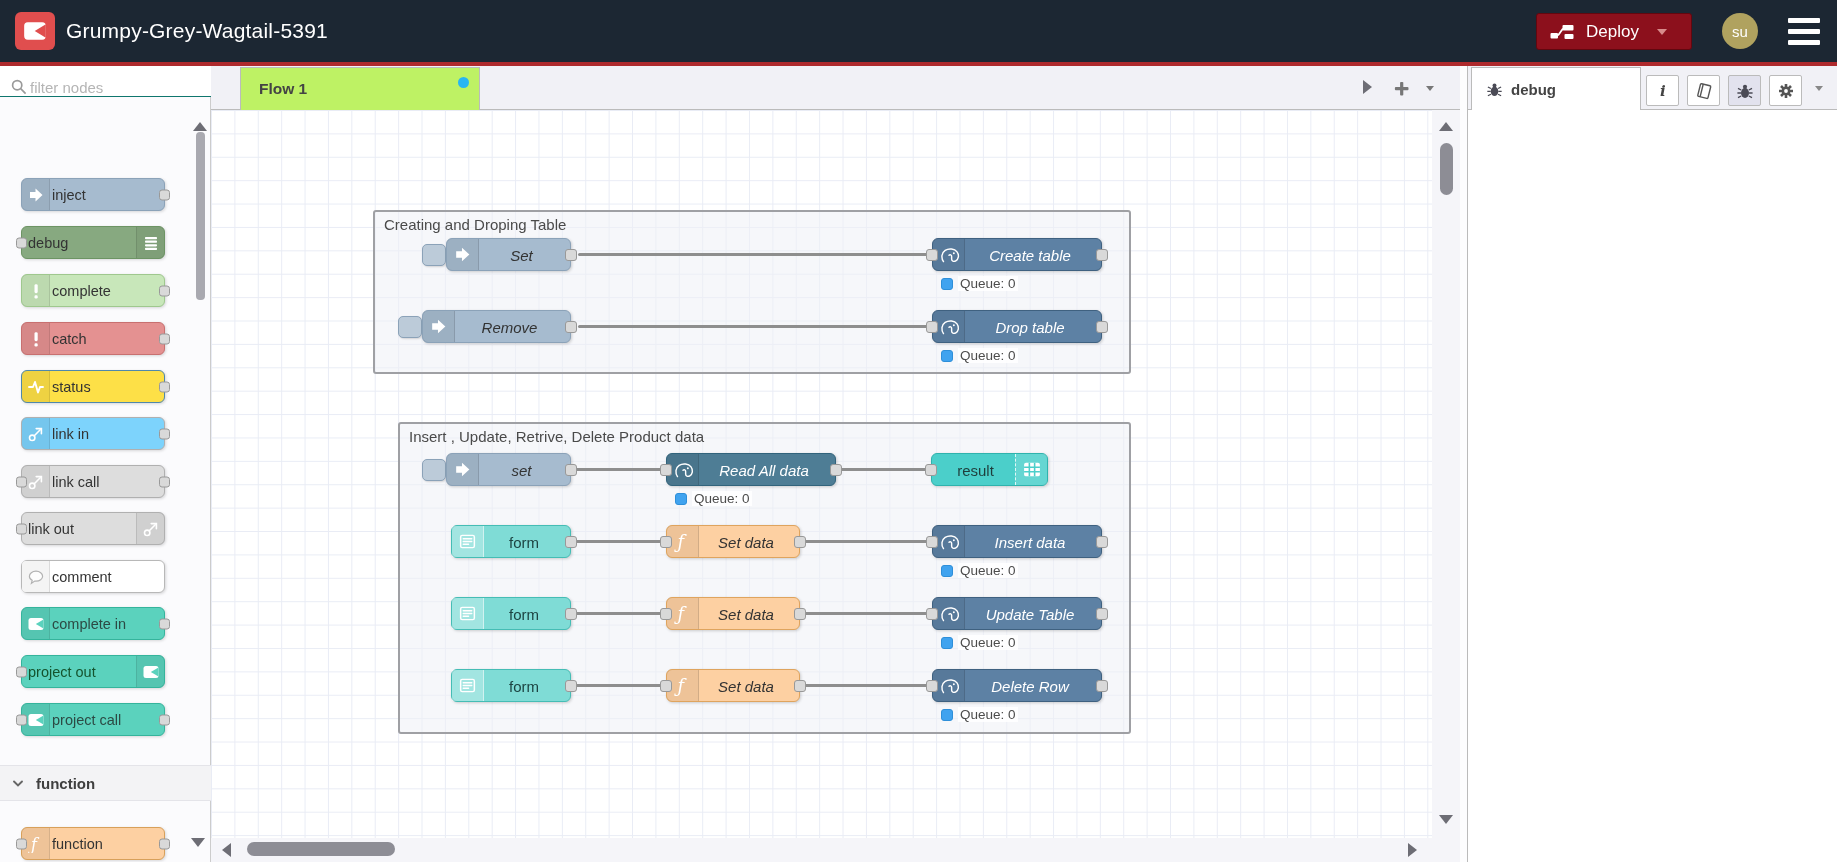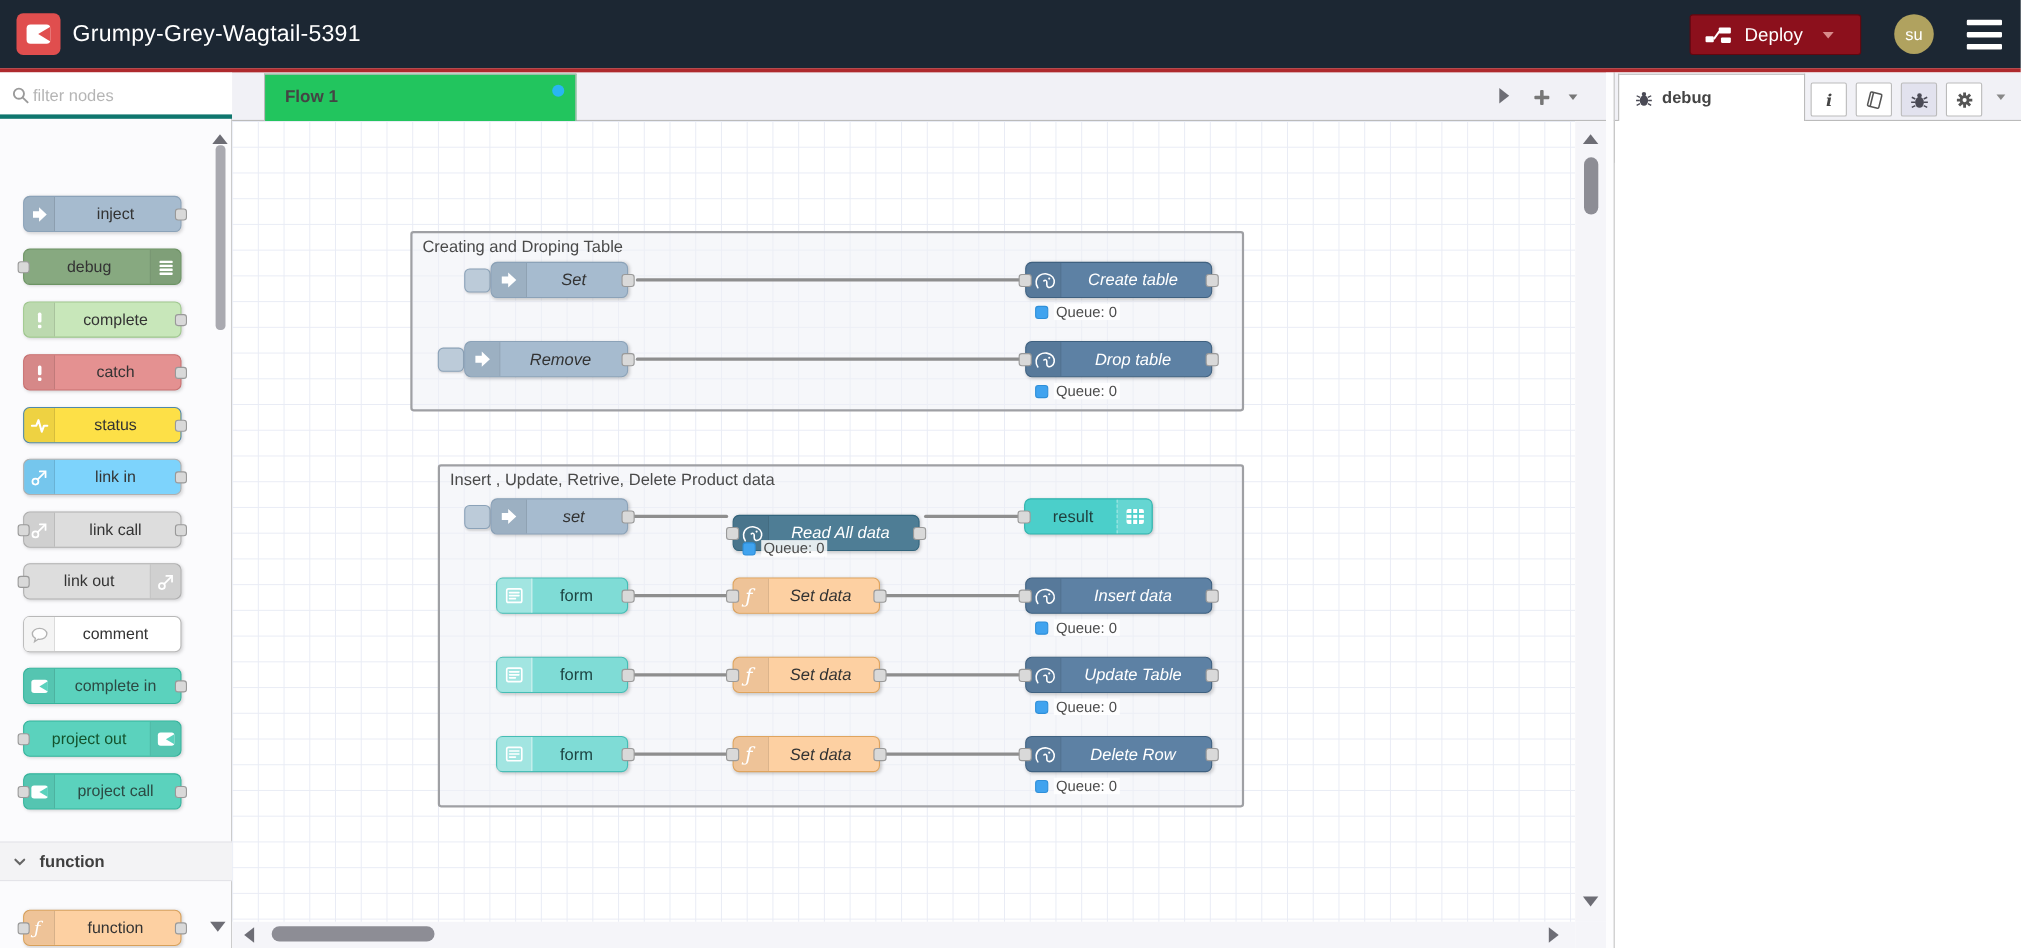--- a/index.html
+++ b/index.html
@@ -13,47 +13,47 @@
   #deploy-btn { position:absolute; left:1536px; top:13px; width:156px; height:37px; background:#8C101C; border:1px solid #62070f; border-radius:3px; display:flex; align-items:center; color:#fff; font-size:17px; }
   #deploy-btn .dicon { margin-left:13px; }
   #deploy-btn .dlabel { margin-left:12px; }
   #deploy-btn .dcar { margin-left:18px; width:0; height:0; border-left:5px solid transparent; border-right:5px solid transparent; border-top:6px solid #d88b8b; }
   #avatar { position:absolute; left:1722px; top:13px; width:36px; height:36px; border-radius:50%; background:#b0a25f; color:#fff; font-size:15px; display:flex; align-items:center; justify-content:center; }
   #burger { position:absolute; left:1788px; top:18px; width:32px; height:27px; display:flex; flex-direction:column; justify-content:space-between; }
   #burger span { display:block; height:5px; background:#fff; border-radius:1px; }
 
   
   #palette { position:absolute; left:0; top:66px; width:211px; bottom:0; background:#fbfbfd; border-right:1px solid #ccc; }
-  #palette-search { position:absolute; left:0; top:0; width:211px; height:42px; background:#fff; border-bottom:4px solid #0f766e; }
+  #palette-search { position:absolute; left:0; top:0; width:211px; height:31px; background:#fff; border-bottom:1px solid #0f766e; }
   #palette-search svg { position:absolute; left:10px; top:12px; }
   #palette-search input { position:absolute; left:30px; top:6px; width:170px; height:30px; border:none; outline:none; font-size:15px; color:#444; background:transparent; }
   #palette-search input::placeholder { color:#b5b5b5; }
   .cat-header { position:absolute; left:0; width:211px; height:36px; background:#f3f3f5; border-top:1px solid #e4e4e9; border-bottom:1px solid #e4e4e9; display:flex; align-items:center; font-size:15px; font-weight:bold; color:#3f3f3f; }
   .cat-header svg { margin:0 10px 0 10px; }
   .pal-node { position:absolute; left:21px; width:144px; height:33px; border:1.5px solid; border-radius:6px; font-size:14.5px; color:#333; box-shadow:1px 1px 3px rgba(0,0,0,.15); }
   .strip { position:absolute; top:0; bottom:0; width:28px; display:flex; align-items:center; justify-content:center; }
   .strip.l { left:0; background:rgba(0,0,0,.06); border-right:1px solid rgba(0,0,0,.10); border-radius:4px 0 0 4px; }
   .strip.r { right:0; background:rgba(0,0,0,.06); border-left:1px solid rgba(0,0,0,.10); border-radius:0 4px 4px 0; }
   .strip.cm { background:#f4f4f4; }
-  .plabel { position:absolute; top:50%; transform:translateY(-50%); text-align:center; }
+  .plabel { position:absolute; top:50%; transform:translateY(-50%); }
   .plabel.il { left:30px; right:6px; }
   .plabel.ir { left:6px; right:30px; }
   .port { position:absolute; width:11px; height:11px; background:#d9d9d9; border:1px solid #999; border-radius:3px; top:50%; transform:translateY(-50%); }
   .port.in { left:-6px; }
   .port.out { right:-6px; }
   #pal-scroll-thumb { position:absolute; left:196px; top:66px; width:9px; height:168px; background:#a9a9b0; border-radius:4px; }
   .tri { width:0; height:0; position:absolute; }
   .tri.up    { border-left:7px solid transparent; border-right:7px solid transparent; border-bottom:9px solid #6d6d75; }
   .tri.down  { border-left:7px solid transparent; border-right:7px solid transparent; border-top:9px solid #6d6d75; }
   .tri.left  { border-top:7px solid transparent; border-bottom:7px solid transparent; border-right:9px solid #6d6d75; }
   .tri.right { border-top:7px solid transparent; border-bottom:7px solid transparent; border-left:9px solid #6d6d75; }
 
   
   #tabstrip { position:absolute; left:211px; top:66px; width:1256px; height:44px; background:#f1f1f6; border-bottom:1px solid #bbb; }
-  #flow-tab { position:absolute; left:29px; top:1px; width:284px; height:43px; background:#22c55e; border:1px solid #bbb; border-bottom:none; display:flex; align-items:center; font-size:15.5px; font-weight:bold; color:#444; }
+  #flow-tab { position:absolute; left:29px; top:1px; width:240px; height:43px; background:#bef264; border:1px solid #bbb; border-bottom:none; display:flex; align-items:center; font-size:15.5px; font-weight:bold; color:#444; }
   #flow-tab .tlabel { margin-left:18px; }
   #flow-dirty { position:absolute; right:10px; top:9px; width:11px; height:11px; border-radius:50%; background:#29b6f2; }
   .ws-tool { position:absolute; top:14px; }
 
   
   #canvas { position:absolute; left:211px; top:110px; width:1221px; height:728px;
     background:
       linear-gradient(to right, #e9ecf5 1px, transparent 1px),
       linear-gradient(to bottom, #e9ecf5 1px, transparent 1px), #ffffff;
     background-size:23.4px 23.4px; overflow:hidden; }
@@ -446,21 +446,21 @@
     <div class="inj-btn" style="left:422px;top:459px"></div>
     <div class="node" style="left:446px;top:453px;width:125px;background:#a6bbcf;border-color:#8ba2b8">
       <span class="strip32 l">
           <svg class="ic" width="19" height="19" viewBox="0 0 18 18">
             <use href="#i-arrow"></use>
           </svg>
         </span>
       <span class="nlabel il it">set</span>
       <span class="cport out"></span>
     </div>
-    <div class="node" style="left:666px;top:468px;width:170px;background:#4e7d95;border-color:#32647c">
+    <div class="node" style="left:666px;top:453px;width:170px;background:#4e7d95;border-color:#32647c">
       <span class="strip32 l">
           <svg class="ic" width="22" height="22" viewBox="0 0 20 20">
             <use href="#i-elephant"></use>
           </svg>
         </span>
       <span class="nlabel il it w">Read All data</span>
       <span class="cport in"></span>
       <span class="cport out"></span>
     </div>
     <div class="nstatus" style="left:675px;top:491px">

